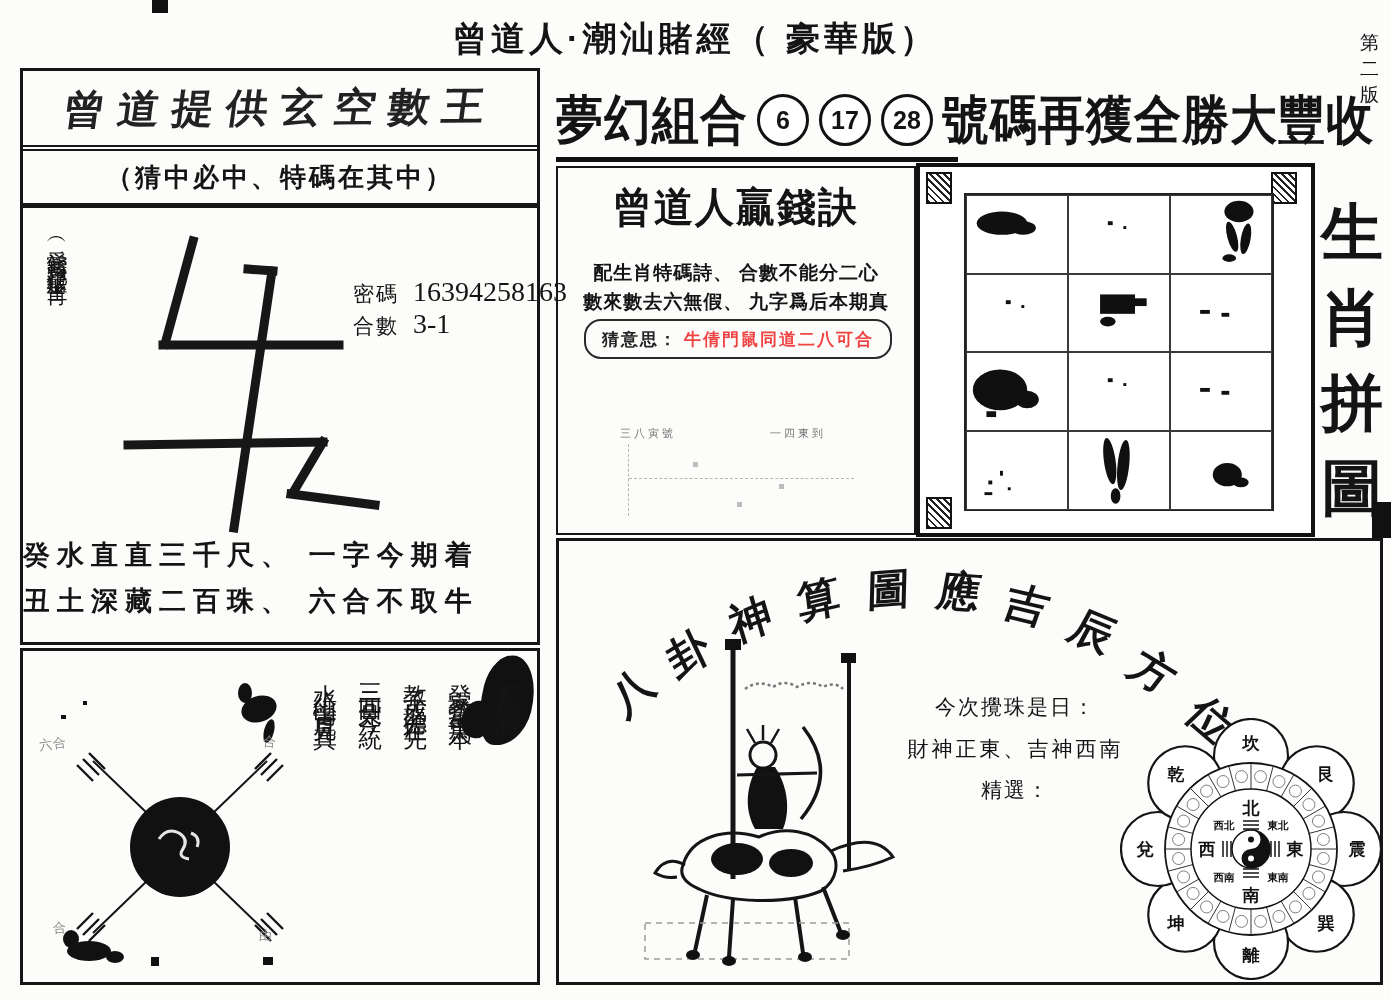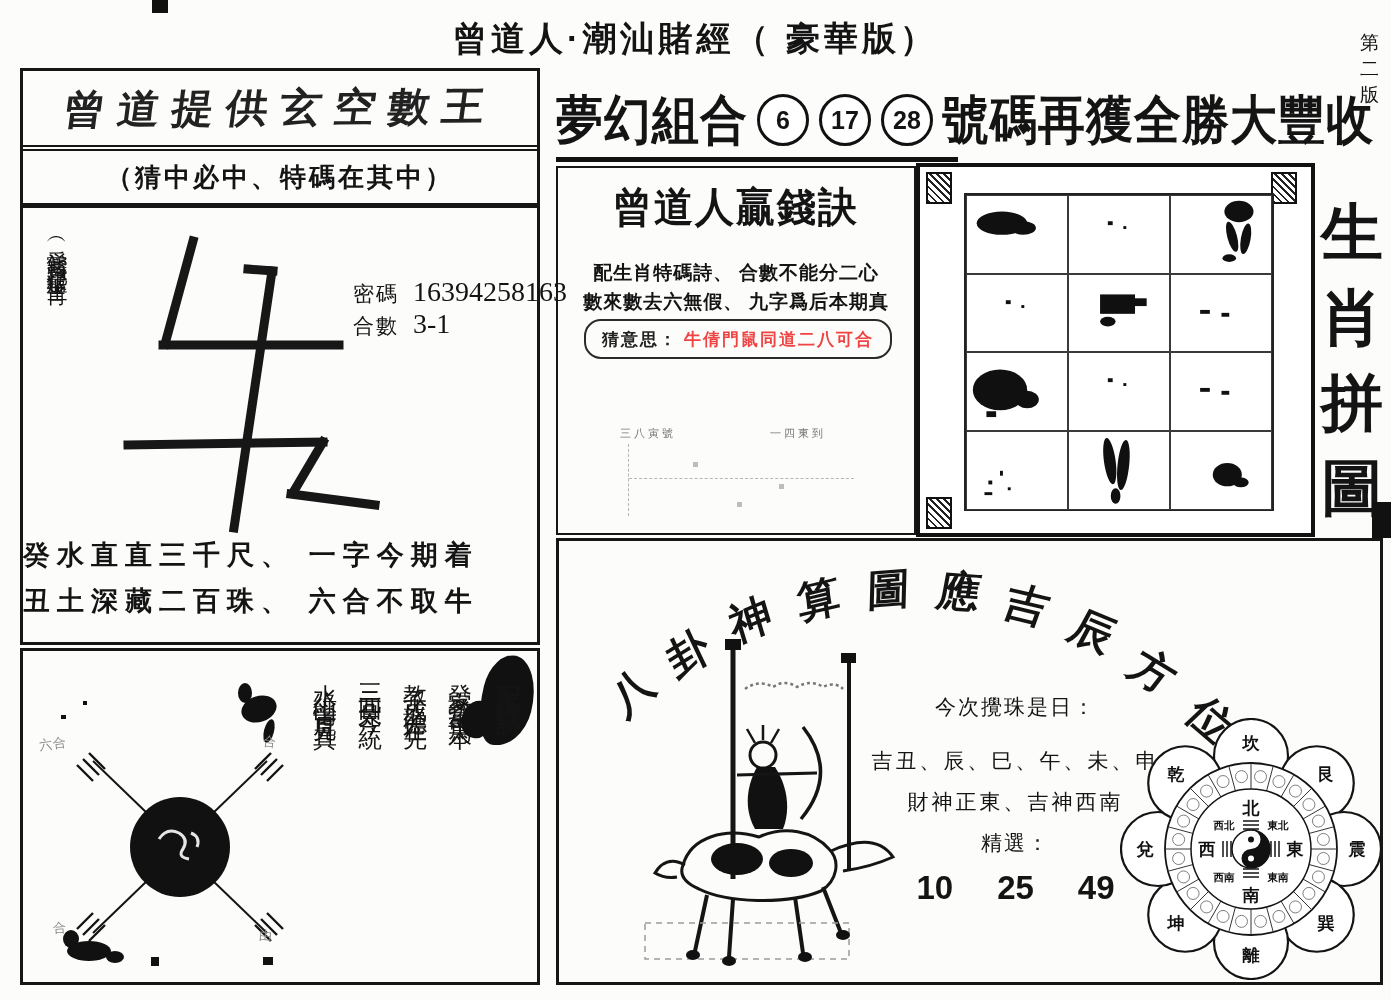--- a/index.html
+++ b/index.html
@@ -71,21 +71,21 @@
   .pgrid .cell svg{width:100%;height:100%;display:block;}
   .vtitle{left:1320px;top:190px;width:64px;font-family:"Liberation Sans",sans-serif;}
   .vtitle span{display:block;height:85px;font-size:62px;font-weight:900;line-height:85px;text-align:center;}
   .blackbar{left:1372px;top:502px;width:19px;height:36px;background:#111;}
 
   
   .bagua{left:556px;top:538px;width:827px;height:447px;border:3px solid #161616;box-sizing:border-box;}
   .arc-ch{position:absolute;font-size:43px;font-weight:700;font-family:"Liberation Serif",serif;}
   .infoblk{left:284px;top:152px;width:345px;text-align:center;}
   .infoblk .l{font-size:21px;letter-spacing:2px;white-space:nowrap;}
-  .infoblk .l1{margin-bottom:26px;}
+  .infoblk .l1{margin-bottom:14px;}
   .infoblk .l2{margin-bottom:13px;letter-spacing:3px;}
   .infoblk .l3{margin-bottom:13px;letter-spacing:3px;}
   .infoblk .l4{margin-bottom:12px;}
   .pick{display:inline-block;font-size:33px;font-weight:700;font-family:"Liberation Sans",sans-serif;margin:0 22px;}
   .arrow-label{position:absolute;font-size:13px;color:#8a8a8a;letter-spacing:1px;}
 </style>
 </head>
 <body>
 
 <div class="page">
@@ -320,24 +320,22 @@
         <ellipse cx="204" cy="230" rx="22" ry="14"></ellipse>
         <ellipse cx="106" cy="322" rx="7" ry="5"></ellipse>
           <ellipse cx="142" cy="328" rx="7" ry="5"></ellipse>
         <ellipse cx="218" cy="324" rx="7" ry="5"></ellipse>
           <ellipse cx="256" cy="302" rx="7" ry="5"></ellipse>
       </g>
     </svg>
 
     <div class="abs infoblk">
       <div class="l l1">今次攪珠是日：</div>
-      <div class="l l2">吉丑、辰、巳、午、未、申</div>
       <div class="l l3">財神正東、吉神西南</div>
       <div class="l l4">精選：</div>
-      <div><span class="pick">10</span><span class="pick">25</span><span class="pick">49</span></div>
     </div>
 
     <svg class="abs" style="left:561px;top:177px" width="262" height="262" viewBox="0 0 262 262">
         <circle cx="131" cy="38" r="37" fill="#fff" stroke="#141414" stroke-width="2.2"></circle>
         <circle cx="196.76093065034894" cy="65.23906934965109" r="37" fill="#fff" stroke="#141414" stroke-width="2.2"></circle>
         <circle cx="224" cy="131" r="37" fill="#fff" stroke="#141414" stroke-width="2.2"></circle>
         <circle cx="196.76093065034894" cy="196.7609306503489" r="37" fill="#fff" stroke="#141414" stroke-width="2.2"></circle>
         <circle cx="131" cy="224" r="37" fill="#fff" stroke="#141414" stroke-width="2.2"></circle>
         <circle cx="65.23906934965109" cy="196.76093065034894" r="37" fill="#fff" stroke="#141414" stroke-width="2.2"></circle>
         <circle cx="38" cy="131" r="37" fill="#fff" stroke="#141414" stroke-width="2.2"></circle>

